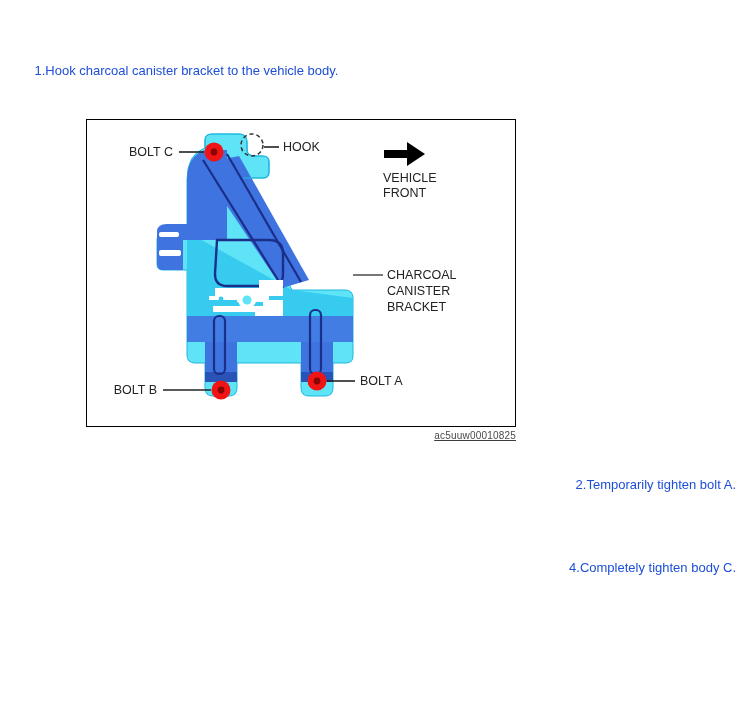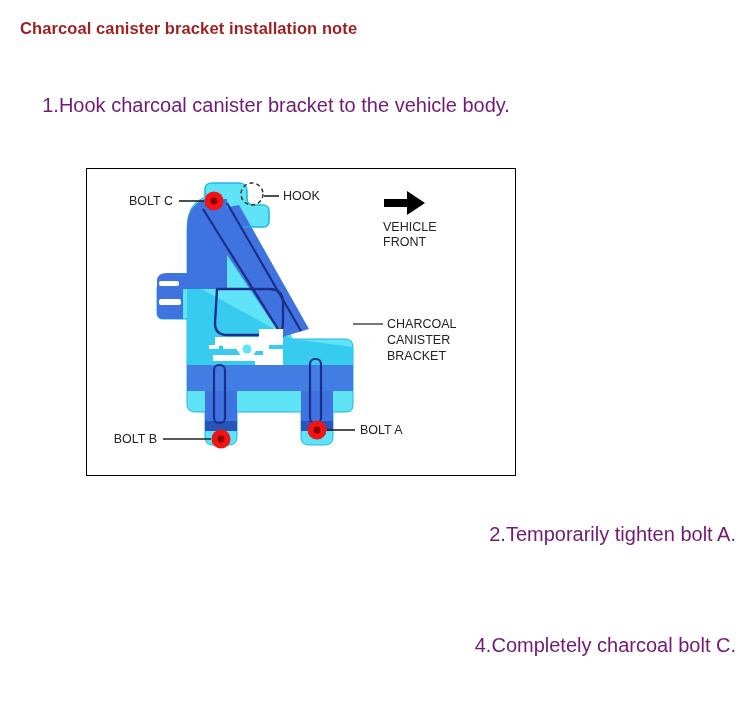--- a/index.html
+++ b/index.html
@@ -21,22 +21,22 @@
   }
   .doc-title {
     color: #9d1f1f;
     font-size: 16.5px;
     font-weight: bold;
     letter-spacing: 0.1px;
     margin: 0 0 0 0;
     line-height: 1.3;
   }
   .step {
-    font-size: 20px;
-    color: #701a75;
+    font-size: 13px;
+    color: #1d4ed8;
     line-height: 1.35;
     white-space: pre;
   }
   .step-1 { margin-top: 26px; }
   .steps-after { margin-top: 18px; }
   .steps-after .step { margin-bottom: 30px; text-align: right; }
   .steps-after .step:last-child { margin-bottom: 0; }
 
   .figure {
     margin: 22px 0 0 66px;
@@ -61,21 +61,20 @@
     font-family: "Liberation Sans", sans-serif;
     letter-spacing: 0.2px;
   }
   .cap-text { font-size: 10px; }
 </style>
 </head>
 <body>
 
 <div class="page">
 
-  <h1 class="doc-title">Charcoal canister bracket installation note</h1>
 
   <div class="step step-1">
     <span>1.</span><span>Hook charcoal canister bracket to the vehicle body.</span>
   </div>
 
   <div class="figure">
     <div class="figure-frame">
       <svg width="428" height="306" viewBox="0 0 428 306" xmlns="http://www.w3.org/2000/svg">
 
         <g>
@@ -185,25 +184,28 @@
 
         <g>
           <circle cx="134" cy="270" r="9.5" fill="#f01414"></circle>
           <circle cx="134" cy="270" r="3.4" fill="#8a0404"></circle>
         </g>
         <line x1="76" y1="270" x2="124" y2="270" stroke="#222222" stroke-width="1.6"></line>
         <text x="70" y="274" text-anchor="end" font-family="Liberation Sans, sans-serif" font-size="12.5" fill="#222222">BOLT B</text>
 
       </svg>
     </div>
+    <div class="figure-caption">
+      <span class="cap-text">ac5uuw00010825</span>
+    </div>
   </div>
 
   <div class="steps-after">
     <div class="step">
       <span>2.</span><span>Temporarily tighten bolt A.</span>
     </div>
     <div class="step">
-      <span>4.</span><span>Completely charcoal bolt C.</span>
+      <span>4.</span><span>Completely tighten body C.</span>
     </div>
 
   </div>
 
 </div>
 
 </body></html>

